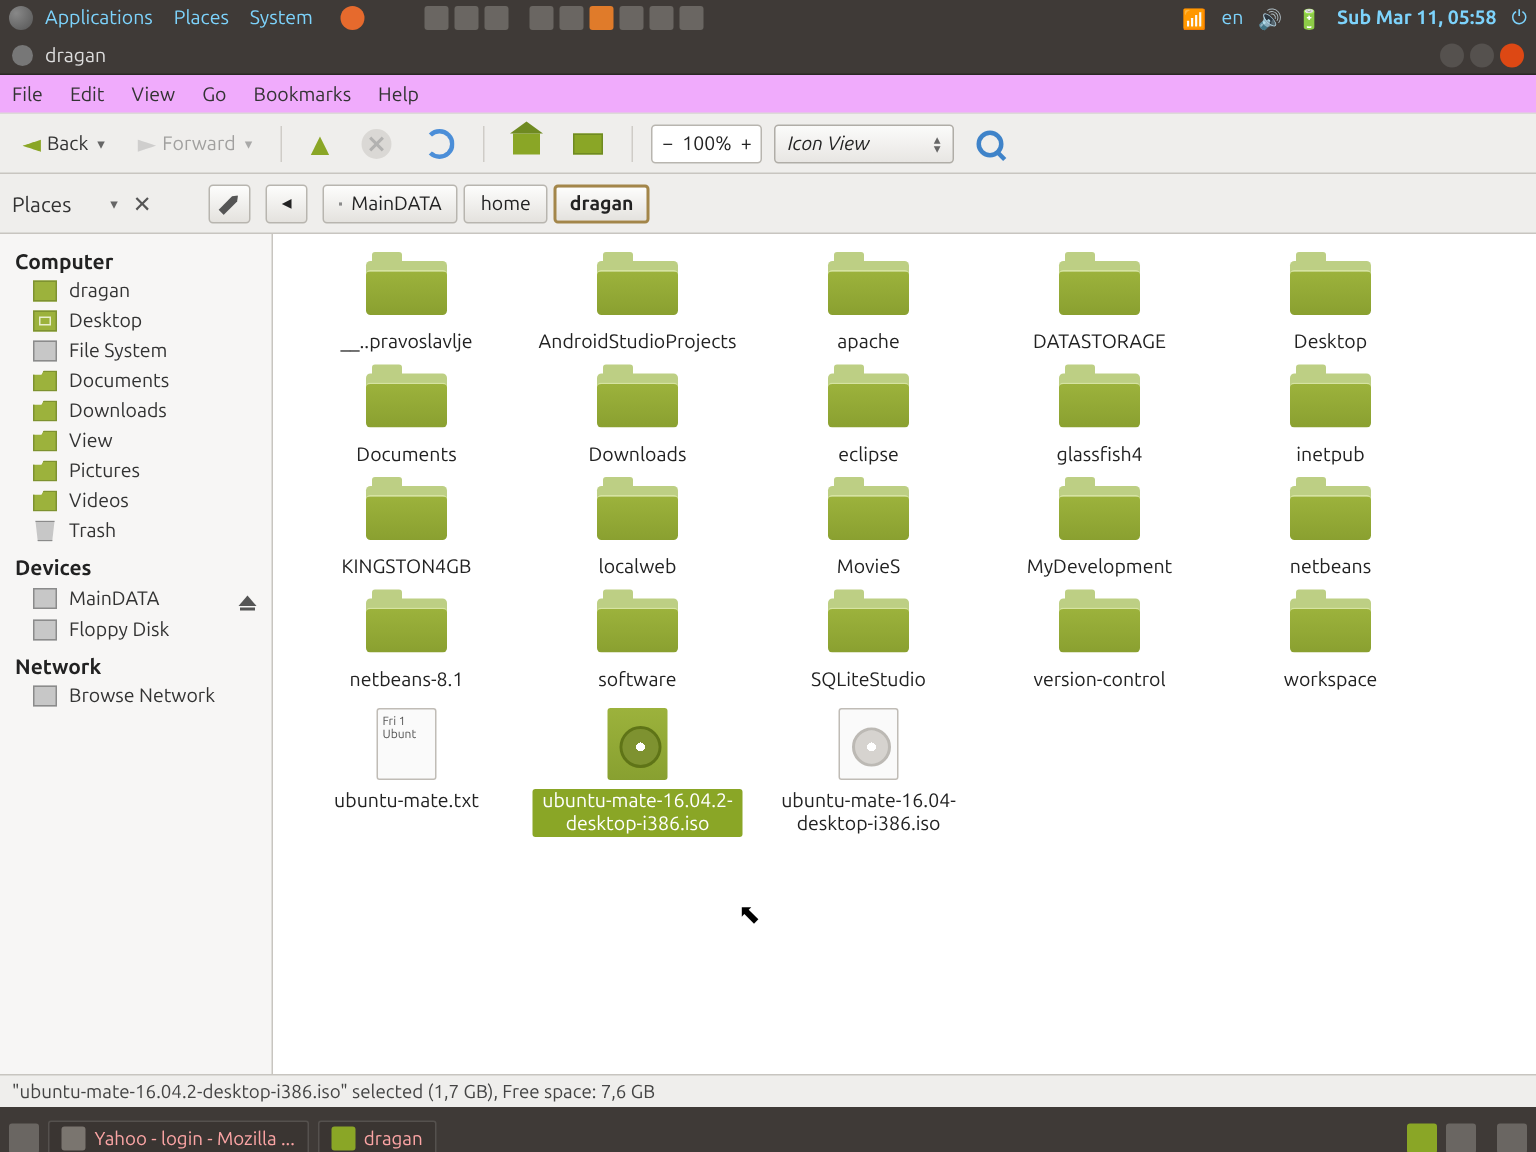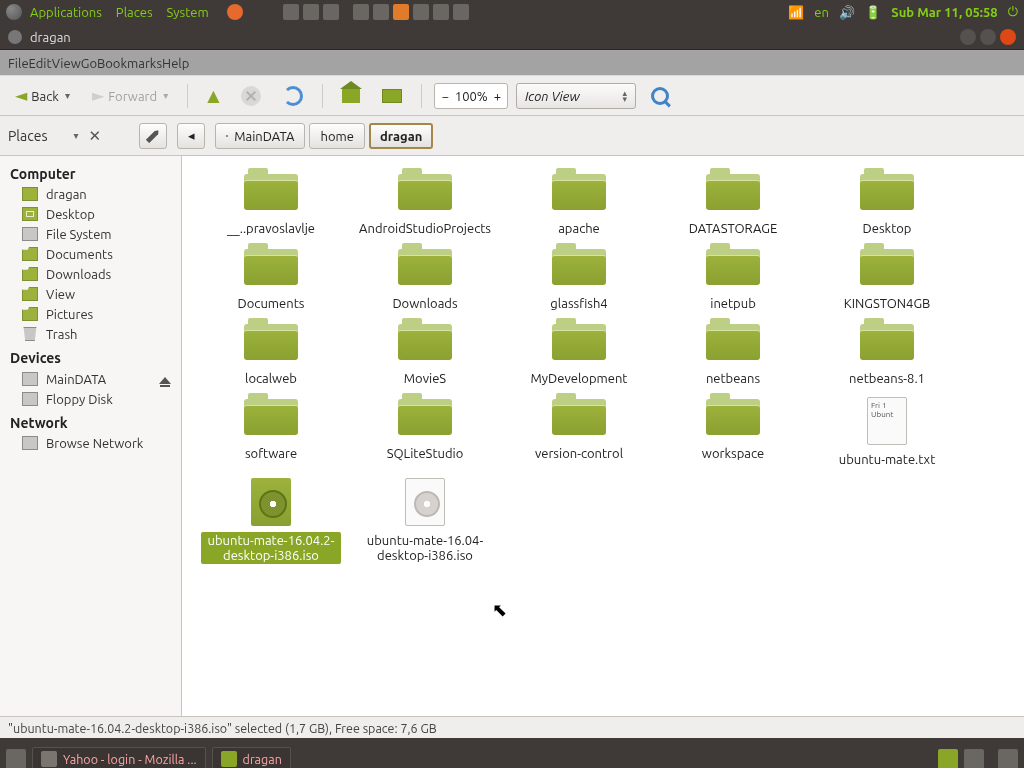--- a/index.html
+++ b/index.html
@@ -1,38 +1,38 @@
 <!DOCTYPE html>
 <html><head>
 <meta charset="utf-8">
 <style>
   * { box-sizing: border-box; margin: 0; padding: 0; font-family: "Ubuntu", "DejaVu Sans", sans-serif; }
   body { width: 1024px; height: 768px; background: #4d4d4d; overflow: hidden; font-size: 13px; color: #222; }
 
   
-  .top-panel { height: 24px; background: #3f3a37; color: #84cc16; display: flex; align-items: center; padding: 0 6px; font-size: 13px; }
+  .top-panel { height: 24px; background: #3f3a37; color: #7dd3fc; display: flex; align-items: center; padding: 0 6px; font-size: 13px; }
   .top-panel .ubuntu-logo { width: 16px; height: 16px; border-radius: 50%; background: radial-gradient(circle at 30% 30%, #888, #555); margin-right: 8px; }
   .top-panel .tp-item { margin-right: 14px; cursor: pointer; }
   .top-panel .tp-spacer { flex: 1; }
   .top-panel .tp-right { display: flex; align-items: center; gap: 10px; }
   .top-panel .tray-icon { width: 16px; height: 16px; background: #6a6662; border-radius: 2px; display:inline-block; }
   .tray-cluster { display:flex; gap:4px; margin-right:14px; }
   .clock { font-weight: 600; }
 
   
   .window { background: #f2f1f0; position: relative; height: 714px; }
   .titlebar { height: 26px; background: #3f3a37; color: #ddd; display: flex; align-items: center; padding: 0 8px; border-bottom: 1px solid #2b2725; }
   .titlebar .wicon { width: 14px; height: 14px; border-radius: 50%; background: #777; margin-right: 8px; }
   .titlebar .wtitle { flex: 1; font-size: 13px; }
   .titlebar .wcontrols { display: flex; gap: 4px; }
   .titlebar .wcontrols span { width: 16px; height: 16px; border-radius: 50%; display: inline-block; background: #55514e; cursor: pointer; }
   .titlebar .wcontrols span:last-child { background: #dd4814; }
 
   
-  .menubar { height: 26px; display: flex; align-items: center; padding: 0 8px; background: #a3a3a3; border-bottom: 1px solid #dcdad7; }
+  .menubar { height: 26px; display: flex; align-items: center; padding: 0 8px; gap: 18px; background: #f0abfc; border-bottom: 1px solid #dcdad7; }
   .menubar span { cursor: pointer; color: #333; }
 
   
   .toolbar { height: 40px; display: flex; align-items: center; padding: 0 8px; gap: 8px; border-bottom: 1px solid #c8c5c0; background: #efeeec; }
   .tb-btn { height: 28px; display: inline-flex; align-items: center; padding: 0 6px; border: 1px solid transparent; border-radius: 3px; cursor: pointer; color:#555; }
   .tb-btn.disabled { opacity: .5; cursor: default; }
   .tb-sep { width: 1px; height: 24px; background: #cfccc7; margin: 0 4px; }
   .tb-zoom { border:1px solid #b8b5af; border-radius:3px; background:#fff; height:26px; display:flex; align-items:center; padding:0 6px; gap:6px; }
   .tb-view { border:1px solid #b0ada7; border-radius:3px; background: linear-gradient(#fbfbfa,#e8e6e3); height:26px; display:flex; align-items:center; padding:0 8px; gap:28px; min-width:120px;font-style:italic; }
   .chev { font-size: 10px; color:#666; }
@@ -257,20 +257,24 @@
         </div>
         <div class="side-item">
           <span class="sico folder"></span>
           <span>View</span>
         </div>
         <div class="side-item">
           <span class="sico folder"></span>
           <span>Pictures</span>
         </div>
         <div class="side-item">
+          <span class="sico folder"></span>
+          <span>Videos</span>
+        </div>
+        <div class="side-item">
           <span class="sico trash"></span>
           <span>Trash</span>
         </div>
         <div class="side-head">Devices</div>
         <div class="side-item">
           <span class="sico drive"></span>
           <span>MainDATA</span>
           <span class="eject"><span class="eject-ico"></span></span>
         </div>
         <div class="side-item">
@@ -326,20 +330,27 @@
               <div class="folder-front"></div>
             </div>
             <div class="name">Documents</div>
           </div>
           <div class="item">
             <div class="folder-icon">
               <div class="folder-back"></div>
               <div class="folder-front"></div>
             </div>
             <div class="name">Downloads</div>
+          </div>
+          <div class="item">
+            <div class="folder-icon">
+              <div class="folder-back"></div>
+              <div class="folder-front"></div>
+            </div>
+            <div class="name">eclipse</div>
           </div>
           <div class="item">
             <div class="folder-icon">
               <div class="folder-back"></div>
               <div class="folder-front"></div>
             </div>
             <div class="name">glassfish4</div>
           </div>
           <div class="item">
             <div class="folder-icon">

